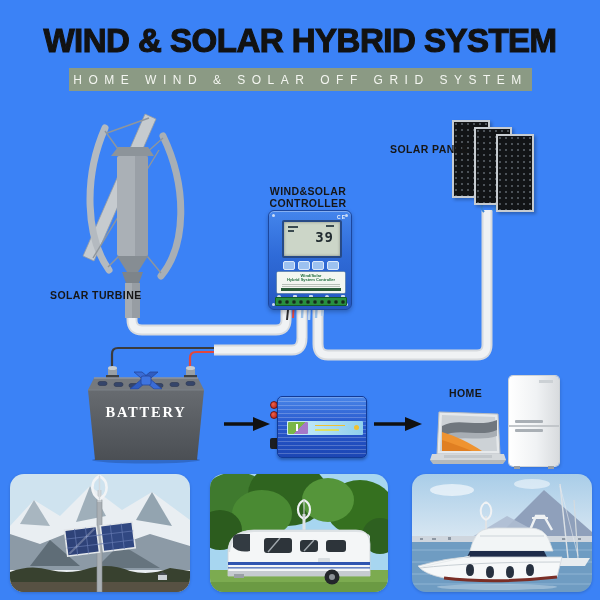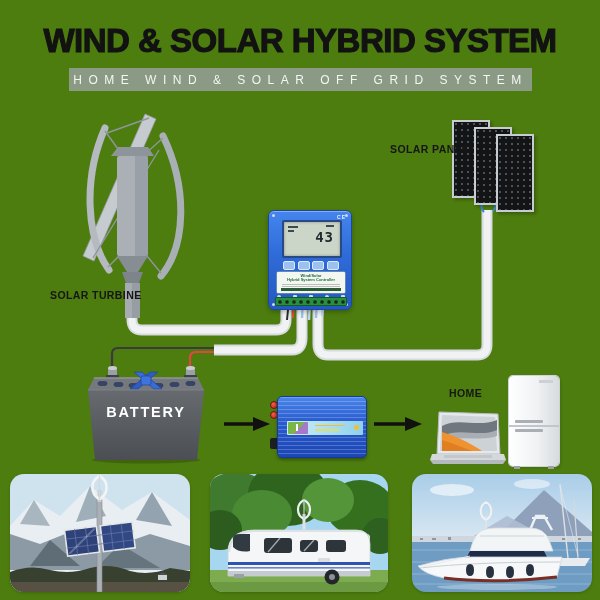--- a/index.html
+++ b/index.html
@@ -1,16 +1,16 @@
 <!DOCTYPE html>
 <html><head>
 <meta charset="utf-8">
 <style>
   html,body{margin:0;padding:0;background:#fff;}
-  .canvas{position:relative;width:600px;height:600px;background:#4d7c0f;overflow:hidden;
+  .canvas{position:relative;width:600px;height:600px;background:#3b82f6;overflow:hidden;
           font-family:"Liberation Sans",sans-serif;}
   .abs{position:absolute;}
 
   
   .title{left:0;right:0;top:22px;text-align:center;color:#121212;
          font-size:33px;font-weight:700;letter-spacing:-.5px;-webkit-text-stroke:1.1px #121212;}
   .subtitle{left:69px;top:68px;width:463px;height:23px;background:#8b9a84;
             color:#f4f6f1;font-size:12px;font-weight:400;letter-spacing:6.5px;
             display:flex;align-items:center;justify-content:center;white-space:nowrap;}
 
@@ -162,32 +162,36 @@
       <rect x="42" y="50" width="31" height="100" rx="2" fill="#aab0b6"></rect>
       <rect x="60" y="50" width="13" height="100" fill="#8f969c" opacity=".6"></rect>
       <polygon points="42,150 73,150 63,166 52,166" fill="#868d93"></polygon>
       <polygon points="47,166 68,166 64,177 51,177" fill="#7d848a"></polygon>
     </g>
     <rect x="50" y="177" width="15" height="35" fill="#a6acb2"></rect>
     <rect x="57" y="177" width="8" height="35" fill="#8b9298" opacity=".55"></rect>
   </svg>
   <div class="abs lbl" style="left:50px;top:289px;z-index:4;">SOLAR TURBINE</div>
 
+  <div class="abs lbl ctl-lbl" style="z-index:4;">
+    <div>WIND&amp;SOLAR</div>
+    <div>CONTROLLER</div>
+  </div>
 
   <div class="abs controller" style="z-index:3;">
     <div class="abs screw" style="left:3px;top:3px;"></div>
     <div class="abs screw" style="right:3px;top:3px;"></div>
     <div class="abs screw" style="left:3px;bottom:3px;"></div>
     <div class="abs screw" style="right:3px;bottom:3px;"></div>
     <div class="abs ce">CE</div>
     <div class="abs lcd">
       <div class="abs lcd-ic1"></div>
       <div class="abs lcd-ic2"></div>
       <div class="abs lcd-ic3"></div>
-      <div class="abs lcd-val">43</div>
+      <div class="abs lcd-val">39</div>
     </div>
     <div class="abs btnrow">
       <div class="cbtn"></div>
       <div class="cbtn"></div>
       <div class="cbtn"></div>
       <div class="cbtn"></div>
     </div>
     <div class="abs plate">
       <div class="t1">Wind/Solar</div>
       <div class="t2">Hybrid System Controller</div>
@@ -248,21 +252,21 @@
         <rect x="100" y="21.5" width="9" height="4" rx="2"></rect>
     </g>
     <g>
       <polygon points="48,12 56,12 76,29 68,29" fill="#3a6cd6" stroke="#27479a" stroke-width=".8"></polygon>
       <polygon points="64,12 72,12 52,29 44,29" fill="#2f5cc0" stroke="#27479a" stroke-width=".8"></polygon>
       <rect x="55" y="16" width="10" height="9" rx="2" fill="#3f74e0" stroke="#27479a" stroke-width=".8"></rect>
     </g>
     <polygon points="2,30 118,30 111,100 9,100" fill="url(#gfront)"></polygon>
     <line x1="2" y1="30" x2="118" y2="30" stroke="#7c8187" stroke-width="1.2"></line>
   </svg>
-  <div class="abs batt-lbl" style="z-index:4;">BATTERY</div>
+  <div class="abs batt-lbl" style="z-index:4;font-family:Liberation Serif, serif;">BATTERY</div>
 
   <div class="abs inverter" style="z-index:3;">
     <div class="abs post" style="top:5px;"></div>
     <div class="abs post" style="top:15px;"></div>
     <div class="abs inv-black"></div>
     <div class="abs inv-body">
       <div class="abs inv-band">
         <div class="abs inv-art">
             <i></i>
           </div>

